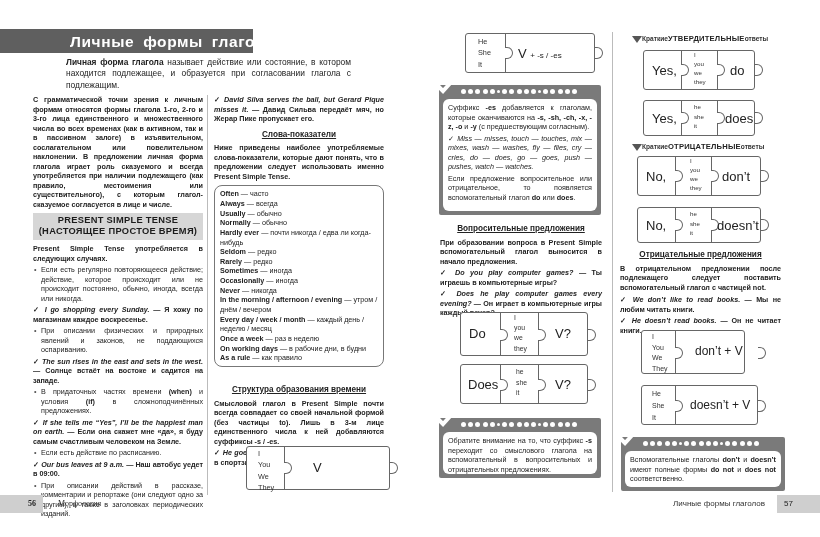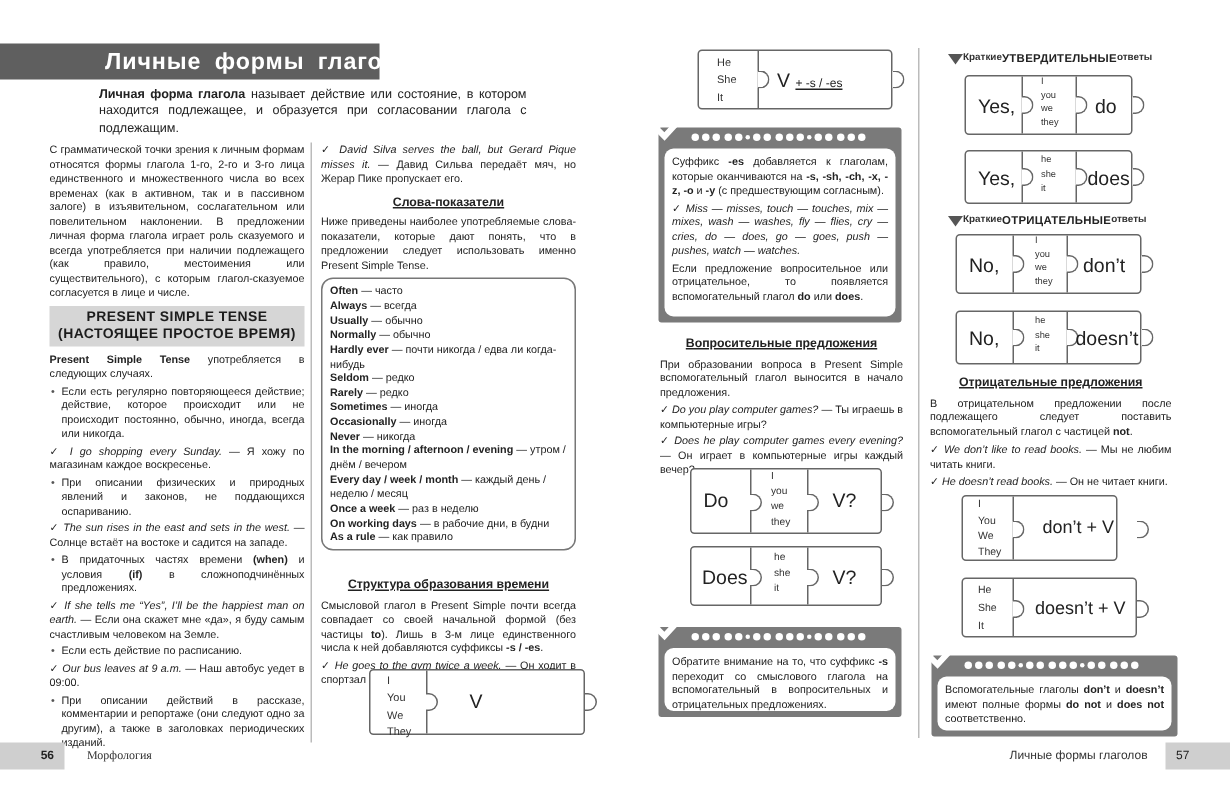--- a/index.html
+++ b/index.html
@@ -9,21 +9,21 @@
   .abs { position: absolute; }
 
   
   .title-bar { left: 0; top: 29px; width: 253px; height: 24px; background: #5f5f5f; }
   .title-text { left: 70px; top: 32px; color: #fff; font-weight: bold; font-size: 15.5px; letter-spacing: 0.6px; word-spacing: 4px; }
 
   .intro { left: 66px; top: 57px; width: 285px; font-size: 8.4px; line-height: 1.34; text-align: justify; color: #222; }
   .intro b { font-weight: bold; }
 
   .col { position: absolute; text-align: justify; }
-  .col p { margin-bottom: 2px; }
+  .col p { margin-bottom: 2px; font-weight: bold; }
   .col-a { left: 33px; top: 95px; width: 170px; }
   .col-b { left: 214px; top: 95px; width: 170px; }
   .col-c { left: 440px; top: 222px; width: 162px; }
   .col-d { left: 620px; top: 250px; width: 161px; }
 
   .vline { position: absolute; width: 1px; background: #bbb; }
 
   .section-box { background: #d6d6d6; text-align: center; font-weight: bold; font-size: 9.3px; line-height: 1.2; padding: 2px 0 3px; margin: 4px 0 4px; letter-spacing: 0.3px; color: #1c1c1c; }
 
   .bullet { padding-left: 8px; position: relative; margin-bottom: 2px; }
@@ -37,37 +37,37 @@
   .words-box .w-line { line-height: 1.34; }
   .words-box b { font-weight: bold; }
 
   
   .pz { position: absolute; border: 1px solid #666; border-radius: 3px; background: #fff; }
   .pz-cell { position: absolute; top: 0; bottom: 0; border-right: 1px solid #666; }
   .pz-cell:last-child { border-right: none; }
   .pz-knob { position: absolute; width: 8px; height: 12px; border: 1px solid #666; border-left: none; border-radius: 0 7px 7px 0; background: #fff; }
   .pz-pron { position: absolute; font-size: 7.3px; line-height: 1.55; color: #333; }
   .pz-big { position: absolute; font-size: 13px; color: #222; white-space: nowrap; }
-  .pz-small { font-size: 8px; text-decoration: underline; }
+  .pz-small { font-size: 8px; }
 
   
   .note { position: absolute; background: #7a7a7a; border-radius: 2px; }
   .note-dots { position: absolute; left: 22px; top: 3px; right: 6px; height: 7px; display: flex; gap: 2.2px; align-items: center; }
   .note-dots span { width: 5px; height: 5px; border-radius: 50%; background: #fff; display: block; }
   .note-dots span.sm { width: 3px; height: 3px; }
   .note-body { position: absolute; left: 4px; right: 4px; bottom: 4px; background: #fff; border-radius: 6px; padding: 4px 5px; text-align: justify; font-size: 7.2px; line-height: 1.32; }
   .note-check { position: absolute; left: -4px; top: -8px; width: 22px; height: 18px; }
 
   .short-h { position: absolute; font-size: 7px; font-weight: bold; color: #222; display: flex; align-items: center; gap: 0; }
   .short-h .tri { width: 0; height: 0; border-left: 5px solid transparent; border-right: 5px solid transparent; border-top: 7px solid #555; }
   .short-h span.lt { font-weight: bold; font-size: 6.6px; color: #333; }
   .short-h span.up { font-size: 7.6px; letter-spacing: 0.2px; }
 
   
-  .pg-left { left: 0; top: 495px; width: 43px; height: 18px; background: #cfcfcf; font-weight: bold; font-size: 8px; text-align: right; padding-right: 7px; padding-top: 4px; }
+  .pg-left { left: 0; top: 495px; width: 43px; height: 18px; background: #cfcfcf; font-weight: bold; font-size: 8px; text-align: right; padding-right: 7px; padding-top: 4px; font-family: Liberation Serif, serif; }
   .pg-left-label { left: 58px; top: 499px; font-size: 8px; color: #333; font-family: Liberation Serif, serif; }
   .pg-right { left: 777px; top: 495px; width: 43px; height: 18px; background: #cfcfcf; font-weight: normal; font-size: 8px; padding-left: 7px; padding-top: 4px; }
   .pg-right-label { left: 673px; top: 499px; font-size: 8px; color: #333; }
 </style>
 </head>
 <body>
 
 <div class="abs title-bar"></div>
 <div class="abs title-text">Личные формы глаголов</div>
 

